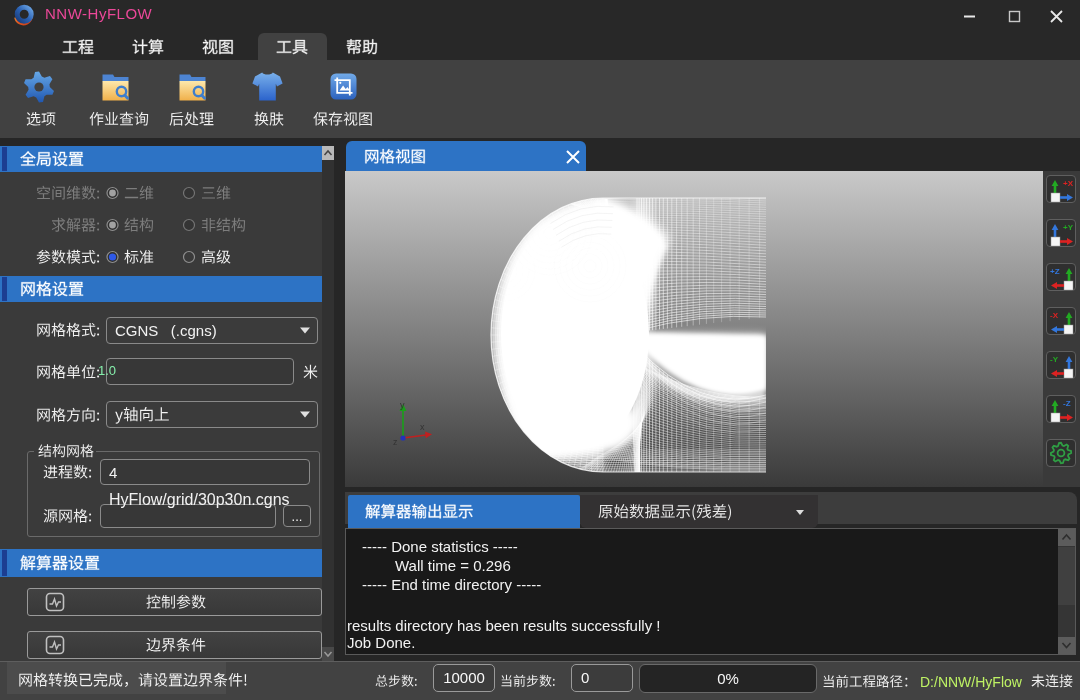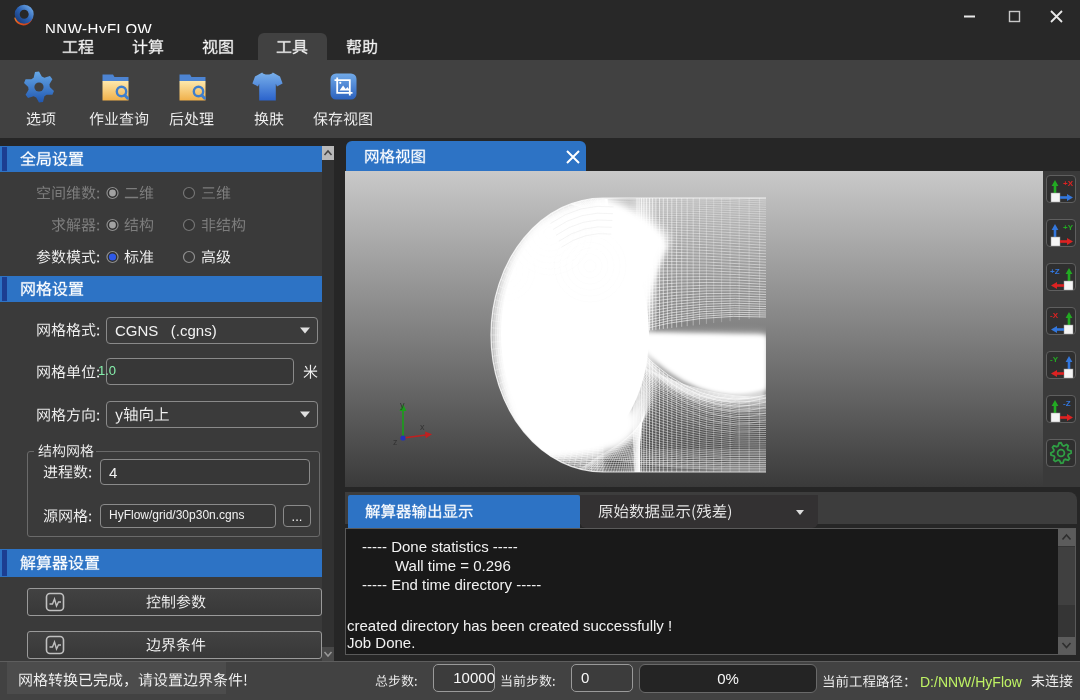--- a/index.html
+++ b/index.html
@@ -110,21 +110,21 @@
       </linearGradient>
 <linearGradient id="lgbl" x1="1" y1="0" x2="0" y2="1">
         <stop offset="0" stop-color="#6aa4e4"></stop>
         <stop offset="0.5" stop-color="#2b62b4"></stop>
         <stop offset="1" stop-color="#1a3c7a"></stop>
       </linearGradient>
     </defs>
 <path d="M3.8 13.4 A7.8 7.8 0 1 0 17.5 7.0" fill="none" stroke="url(#lgor)" stroke-width="3.2"></path>
 <circle cx="12.2" cy="10.2" r="7.0" fill="none" stroke="url(#lgbl)" stroke-width="5.0"></circle>
 </svg>
-<div class="abs" style="left:45px;top:20px;font-size:15px;color:#ffffff;letter-spacing:0.5px">NNW-HyFLOW</div>
+<div class="abs" style="left:45px;top:5px;font-size:15px;color:#ec4899;letter-spacing:0.5px">NNW-HyFLOW</div>
 <svg class="abs" style="left:955px;top:0" width="125" height="32" viewBox="0 0 125 32">
     <path d="M9 16.5h11" stroke="#e8e8e8" stroke-width="2"></path>
     <rect x="54.5" y="11.5" width="10" height="10" fill="none" stroke="#c8c8c8" stroke-width="1.4"></rect>
     <path d="M96 11l11 11M107 11l-11 11" stroke="#e8e8e8" stroke-width="1.8"></path>
   </svg>
 <div class="abs" style="left:0;top:33px;width:1080px;height:27px;background:#282828"></div>
 <div class="abs" style="left:258px;top:33px;width:69px;height:27px;background:#414141;border-radius:6px 6px 0 0"></div>
 <svg style="position:absolute;left:62.0px;top:31.0px;overflow:visible" width="36" height="32" viewBox="62.0 31.0 36 32">
     <g fill="#f5f5f5" stroke="#f5f5f5" stroke-width="22">
       <use href="#g24037" x="0" y="0" transform="translate(62.00 52.79) scale(0.01600)"></use>
@@ -414,21 +414,21 @@
 <div class="abs" style="left:109px;top:463.5px;font-size:15px;color:#f2f2f2">4</div>
 <svg style="position:absolute;left:42.8px;top:501.0px;overflow:visible" width="53" height="30" viewBox="42.8 501.0 53 30">
     <g fill="#f0f0f0">
       <use href="#g28304" x="0" y="0" transform="translate(42.83 521.43) scale(0.01500)"></use>
       <use href="#g32593" x="0" y="0" transform="translate(57.83 521.43) scale(0.01500)"></use>
       <use href="#g26684" x="0" y="0" transform="translate(72.83 521.43) scale(0.01500)"></use>
       <use href="#g58" x="0" y="0" transform="translate(87.83 521.43) scale(0.01500)"></use>
     </g>
   </svg>
 <div class="abs" style="left:100px;top:504px;width:176px;height:24px;background:#373737;border:1px solid #8a8a8a;border-radius:4px"></div>
-<div class="abs" style="left:109px;top:508px;font-size:12px;color:#f2f2f2">HyFlow/grid/30p30n.cgns</div>
+<div class="abs" style="left:109px;top:491px;font-size:16px;color:#f2f2f2">HyFlow/grid/30p30n.cgns</div>
 <div class="abs" style="left:283px;top:505px;width:28px;height:22px;background:#373737;border:1px solid #8a8a8a;border-radius:4px"></div>
 <div class="abs" style="left:283px;top:506px;width:28px;height:22px;line-height:22px;font-size:13px;color:#f2f2f2;text-align:center">...</div>
 <div class="abs" style="left:0;top:549px;width:322px;height:28px;background:#2d73c5"></div>
 <div class="abs" style="left:2px;top:550px;width:5px;height:26px;background:#1c3e92"></div>
 <svg style="position:absolute;left:20.0px;top:547.0px;overflow:visible" width="84" height="32" viewBox="20.0 547.0 84 32">
     <g fill="#ffffff" stroke="#ffffff" stroke-width="22">
       <use href="#g35299" x="0" y="0" transform="translate(20.00 568.79) scale(0.01600)"></use>
       <use href="#g31639" x="0" y="0" transform="translate(36.00 568.79) scale(0.01600)"></use>
       <use href="#g22120" x="0" y="0" transform="translate(52.00 568.79) scale(0.01600)"></use>
       <use href="#g35774" x="0" y="0" transform="translate(68.00 568.79) scale(0.01600)"></use>
@@ -878,21 +878,21 @@
       <use href="#g36755" x="0" y="0" transform="translate(411.50 517.11) scale(0.01550)"></use>
       <use href="#g20986" x="0" y="0" transform="translate(427.00 517.11) scale(0.01550)"></use>
       <use href="#g26174" x="0" y="0" transform="translate(442.50 517.11) scale(0.01550)"></use>
       <use href="#g31034" x="0" y="0" transform="translate(458.00 517.11) scale(0.01550)"></use>
     </g>
   </svg>
 <div class="abs" style="left:345px;top:528px;width:731px;height:127px;background:#191919;border:1px solid #5a5a5a"></div>
 <div class="abs" style="left:362px;top:538px;font-size:15px;color:#f2f2f2;white-space:pre">----- Done statistics -----</div>
 <div class="abs" style="left:395px;top:557px;font-size:15px;color:#f2f2f2;white-space:pre">Wall time = 0.296</div>
 <div class="abs" style="left:362px;top:576px;font-size:15px;color:#f2f2f2;white-space:pre">----- End time directory -----</div>
-<div class="abs" style="left:347px;top:617px;font-size:15px;color:#f2f2f2;white-space:pre">created directory has been created successfully !</div>
+<div class="abs" style="left:347px;top:617px;font-size:15px;color:#f2f2f2;white-space:pre">results directory has been results successfully !</div>
 <div class="abs" style="left:347px;top:634px;font-size:15px;color:#f2f2f2;white-space:pre">Job Done.</div>
 <div class="abs" style="left:1058px;top:529px;width:17px;height:125px;background:#353535"></div>
 <div class="abs" style="left:1058px;top:547px;width:17px;height:58px;background:#404040"></div>
 <svg class="abs" style="left:1058px;top:529px" width="17" height="125" viewBox="0 0 17 125">
     <rect x="0" y="0" width="17" height="17" fill="#5c5c5c"></rect>
     <path d="M4.5 10.5 l4 -4.5 4 4.5" fill="none" stroke="#2e2e2e" stroke-width="1.6"></path>
     <rect x="0" y="108" width="17" height="17" fill="#5c5c5c"></rect>
     <path d="M4.5 114 l4 4.5 4 -4.5" fill="none" stroke="#2e2e2e" stroke-width="1.6"></path>
   </svg>
 <div class="abs" style="left:0;top:661px;width:1080px;height:39px;background:#424242;border-top:1px solid #5e5e5e"></div>
@@ -919,21 +919,21 @@
   </svg>
 <svg style="position:absolute;left:375.0px;top:668.0px;overflow:visible" width="47" height="26" viewBox="375.0 668.0 47 26">
     <g fill="#f0f0f0">
       <use href="#g24635" x="0" y="0" transform="translate(375.00 685.71) scale(0.01300)"></use>
       <use href="#g27493" x="0" y="0" transform="translate(388.00 685.71) scale(0.01300)"></use>
       <use href="#g25968" x="0" y="0" transform="translate(401.00 685.71) scale(0.01300)"></use>
       <use href="#g58" x="0" y="0" transform="translate(414.00 685.71) scale(0.01300)"></use>
     </g>
   </svg>
 <div class="abs" style="left:433px;top:664px;width:62px;height:28px;background:#3c3c3c;border:1px solid #9a9a9a;border-radius:5px"></div>
-<div class="abs" style="left:433px;top:664px;width:62px;height:28px;line-height:28px;font-size:15px;color:#f8f8f8;text-align:right">10000</div>
+<div class="abs" style="left:433px;top:664px;width:62px;height:28px;line-height:28px;font-size:15px;color:#f8f8f8;text-align:center">10000</div>
 <svg style="position:absolute;left:500.0px;top:668.0px;overflow:visible" width="60" height="26" viewBox="500.0 668.0 60 26">
     <g fill="#f0f0f0">
       <use href="#g24403" x="0" y="0" transform="translate(500.00 685.71) scale(0.01300)"></use>
       <use href="#g21069" x="0" y="0" transform="translate(513.00 685.71) scale(0.01300)"></use>
       <use href="#g27493" x="0" y="0" transform="translate(526.00 685.71) scale(0.01300)"></use>
       <use href="#g25968" x="0" y="0" transform="translate(539.00 685.71) scale(0.01300)"></use>
       <use href="#g58" x="0" y="0" transform="translate(552.00 685.71) scale(0.01300)"></use>
     </g>
   </svg>
 <div class="abs" style="left:571px;top:664px;width:62px;height:28px;background:#3c3c3c;border:1px solid #9a9a9a;border-radius:5px"></div>

